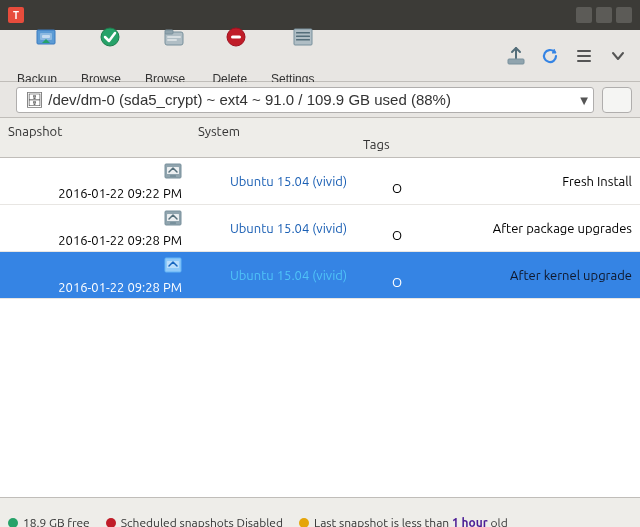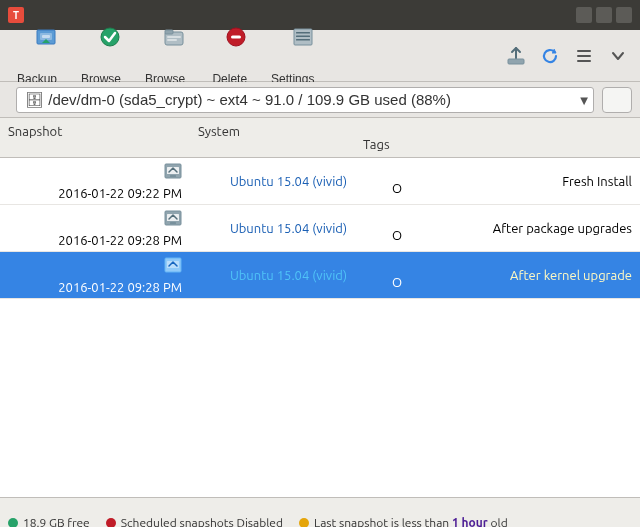--- a/index.html
+++ b/index.html
@@ -201,21 +201,21 @@
       overflow-y: auto;
     }
     .table-row {
       display: flex;
       align-items: center;
       border-bottom: 1px solid #e8e6e3;
       cursor: pointer;
     }
     .table-row.selected { background: #3584e4; color: #fff; }
     .table-row.selected .col-system-val { color: #4fc3f7; }
-    .table-row.selected .td-comments { color: #fef9c3; }
+    .table-row.selected .td-comments { color: #0f172a; }
     .td {
       padding: 4px 8px;
       font-size: 13px;
       display: flex;
       align-items: flex-end;
       gap: 6px;
       flex-direction: column;
     }
     .snapshot-text { font-size: 13px; }
     .col-system-val { color: #1a5fb4; }

